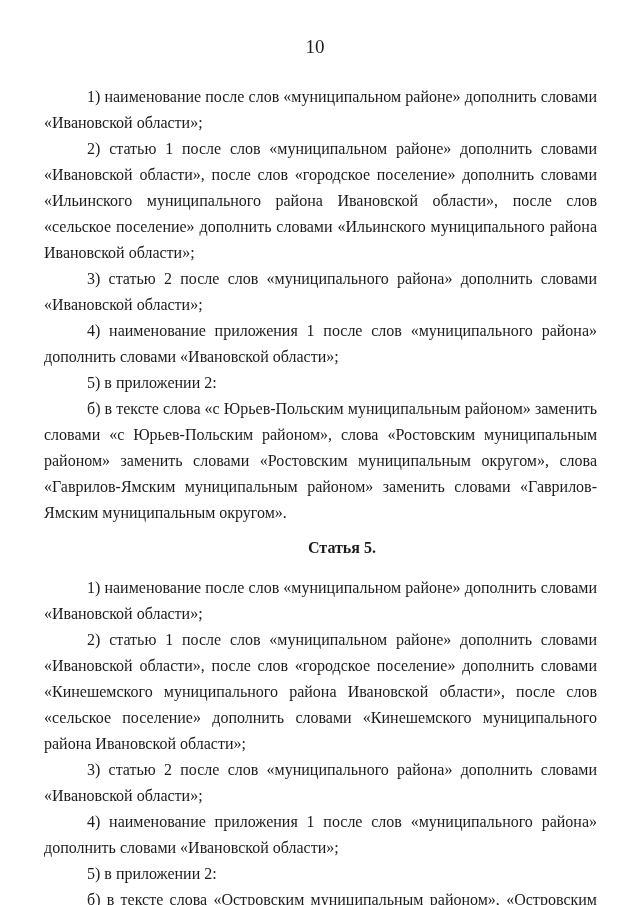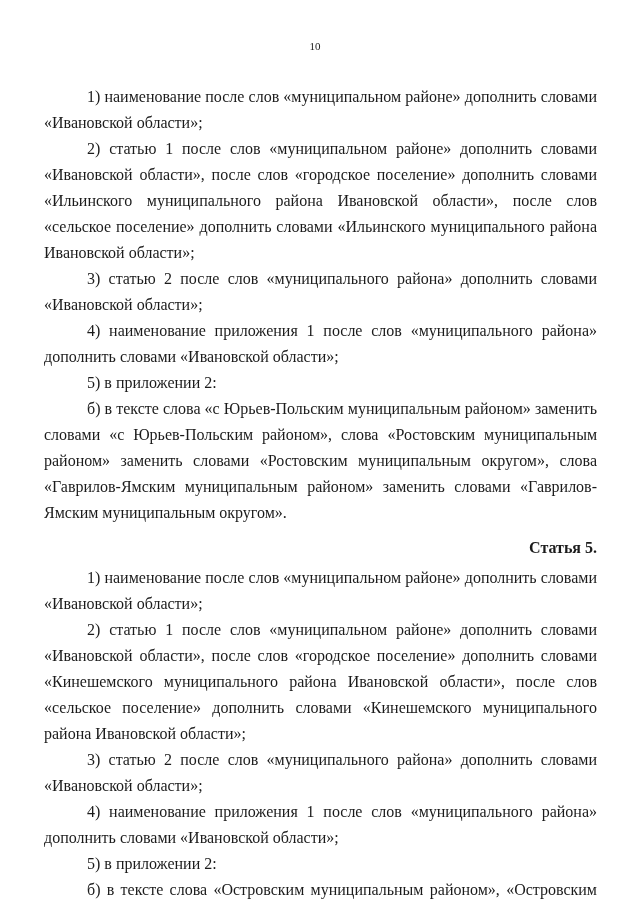--- a/index.html
+++ b/index.html
@@ -15,40 +15,40 @@
     color: #1b1b1b;
     font-family: "Liberation Serif", "DejaVu Serif", serif;
     overflow: hidden;
   }
   .page-number {
     box-sizing: border-box;
     width: 584px;
     padding-top: 38px;
     padding-left: 46px;
     text-align: center;
-    font-size: 11px;
+    font-size: 19px;
     line-height: 17px;
   }
   .content {
     margin: 29px 43px 0 44px;
     text-align: justify;
     font-size: 16px;
     line-height: 26px;
     hyphens: none;
   }
   .content p {
     margin: 0;
     padding: 0;
     text-indent: 43px;
   }
   .content p.article-heading {
     font-weight: bold;
-    text-align: right;
+    text-align: center;
     margin-top: 9px;
-    margin-bottom: 4px;
+    margin-bottom: 14px;
   }
 </style>
 </head>
 <body>
 
 <div class="page">
   <div class="page-number">10</div>
 
   <div class="content">
     <p>1) наименование после слов «муниципальном районе» дополнить словами «Ивановской области»;</p>

